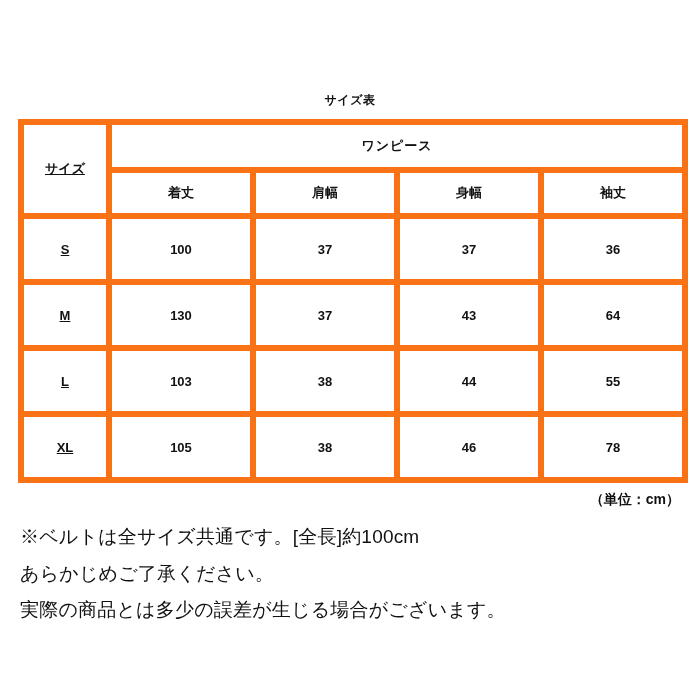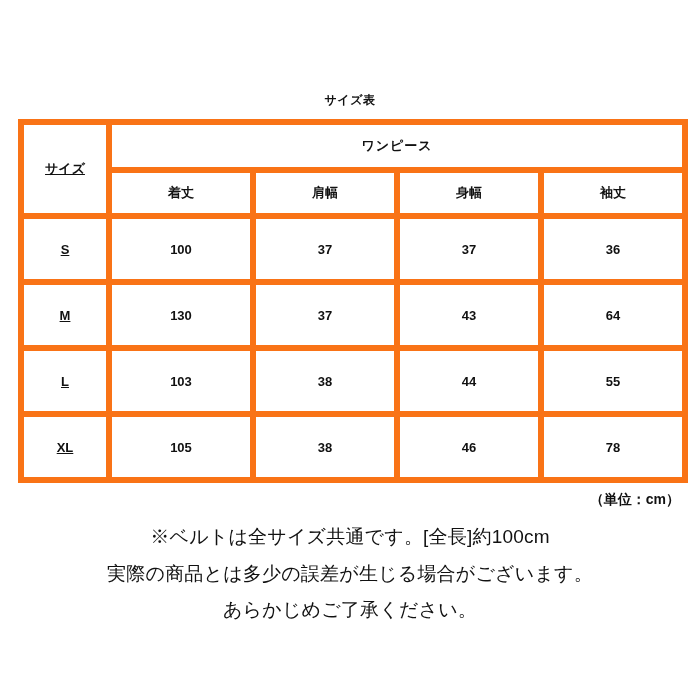--- a/index.html
+++ b/index.html
@@ -78,21 +78,20 @@
   .notes {
     margin: 16px 20px 0 20px;
     color: #111;
   }
   .notes p {
     margin: 0 0 12px 0;
     font-size: 19px;
     line-height: 1.3;
     font-weight: 500;
     letter-spacing: 0.2px;
-    text-align: center;
   }
 </style>
 </head>
 <body>
 
 <div class="page">
 
   <div class="title">サイズ表</div>
 
   <div class="table-wrap">
@@ -148,17 +147,17 @@
           <td>78</td>
         </tr>
       </tbody>
     </table>
   </div>
 
   <div class="unit">（単位：cm）</div>
 
   <div class="notes">
     <p>※ベルトは全サイズ共通です。[全長]約100cm</p>
+    <p>あらかじめご了承ください。</p>
     <p>実際の商品とは多少の誤差が生じる場合がございます。</p>
-    <p>あらかじめご了承ください。</p>
   </div>
 
 </div>
 
 </body></html>

